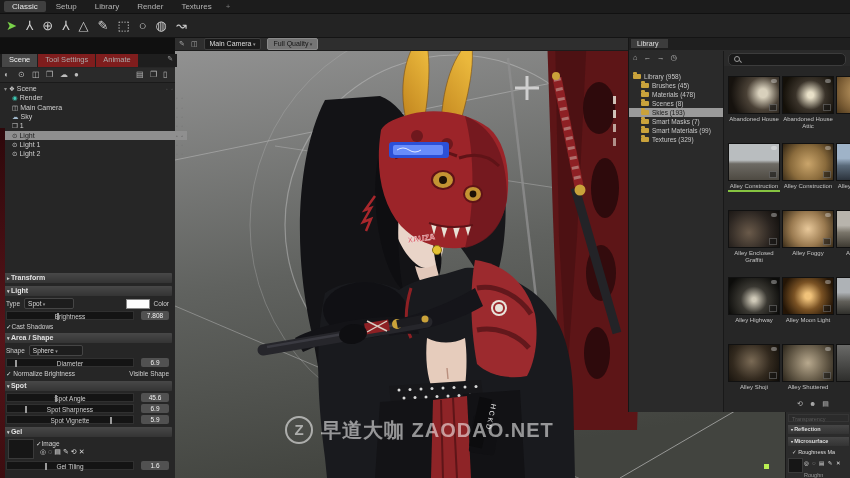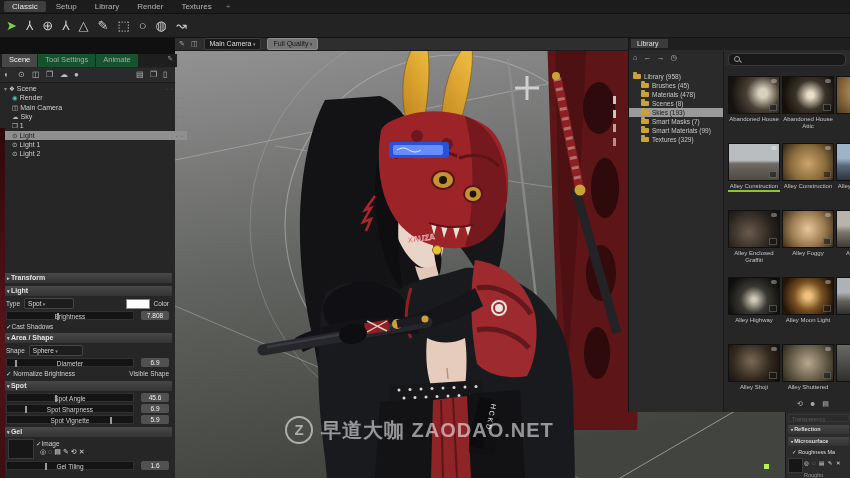--- a/index.html
+++ b/index.html
@@ -14,21 +14,21 @@
   .mtab.active{background:#3f3f3f;color:#e8e8e8;}
   .mtab-add{font-size:8px;color:#7a7a7a;padding:0 4px;}
   
   #toolrow{left:0;top:14px;width:850px;height:24px;background:#232323;border-bottom:1px solid #141414;
            display:flex;align-items:center;gap:9px;padding-left:6px;box-sizing:border-box;}
   .tico{font-size:13px;color:#cfcfcf;line-height:1;}
   .tico.first{color:#7ad24a;}
   
   #leftpanel{left:0;top:54px;width:175px;height:440px;background:#262626;}
   #ltabs{position:absolute;left:0;top:0;width:175px;height:13px;background:#1e1e1e;display:flex;gap:1px;padding-left:2px;}
-  .ltab{font-size:7.5px;padding:1px 7px;color:#aaa;background:#14532d;}
+  .ltab{font-size:7.5px;padding:1px 7px;color:#aaa;background:#7f1d1d;}
   .ltab.active{background:#474747;color:#f0f0f0;}
   .lpencil{position:absolute;right:4px;top:1px;font-size:7px;color:#999;}
   #objbar{position:absolute;left:0;top:14px;width:175px;height:14px;background:#2a2a2a;border-bottom:1px solid #1a1a1a;}
   .oico{font-size:8px;color:#bdbdbd;position:absolute;top:2px;}
   .trow{position:absolute;left:0;width:175px;height:9px;display:flex;align-items:center;font-size:7px;color:#cfcfcf;}
   .trow .texp{width:7px;font-size:6px;color:#8a8a8a;text-align:center;}
   .trow .tglyph{font-size:6.5px;margin-right:2px;}
   .trow.sel{background:#8f8f8f;color:#1c1c1c;}
   .rowminis{margin-left:auto;margin-right:3px;font-size:5px;color:#6f6f6f;letter-spacing:1px;}
   .hdr{position:absolute;left:3px;width:169px;height:10px;background:linear-gradient(#484848,#343434);

